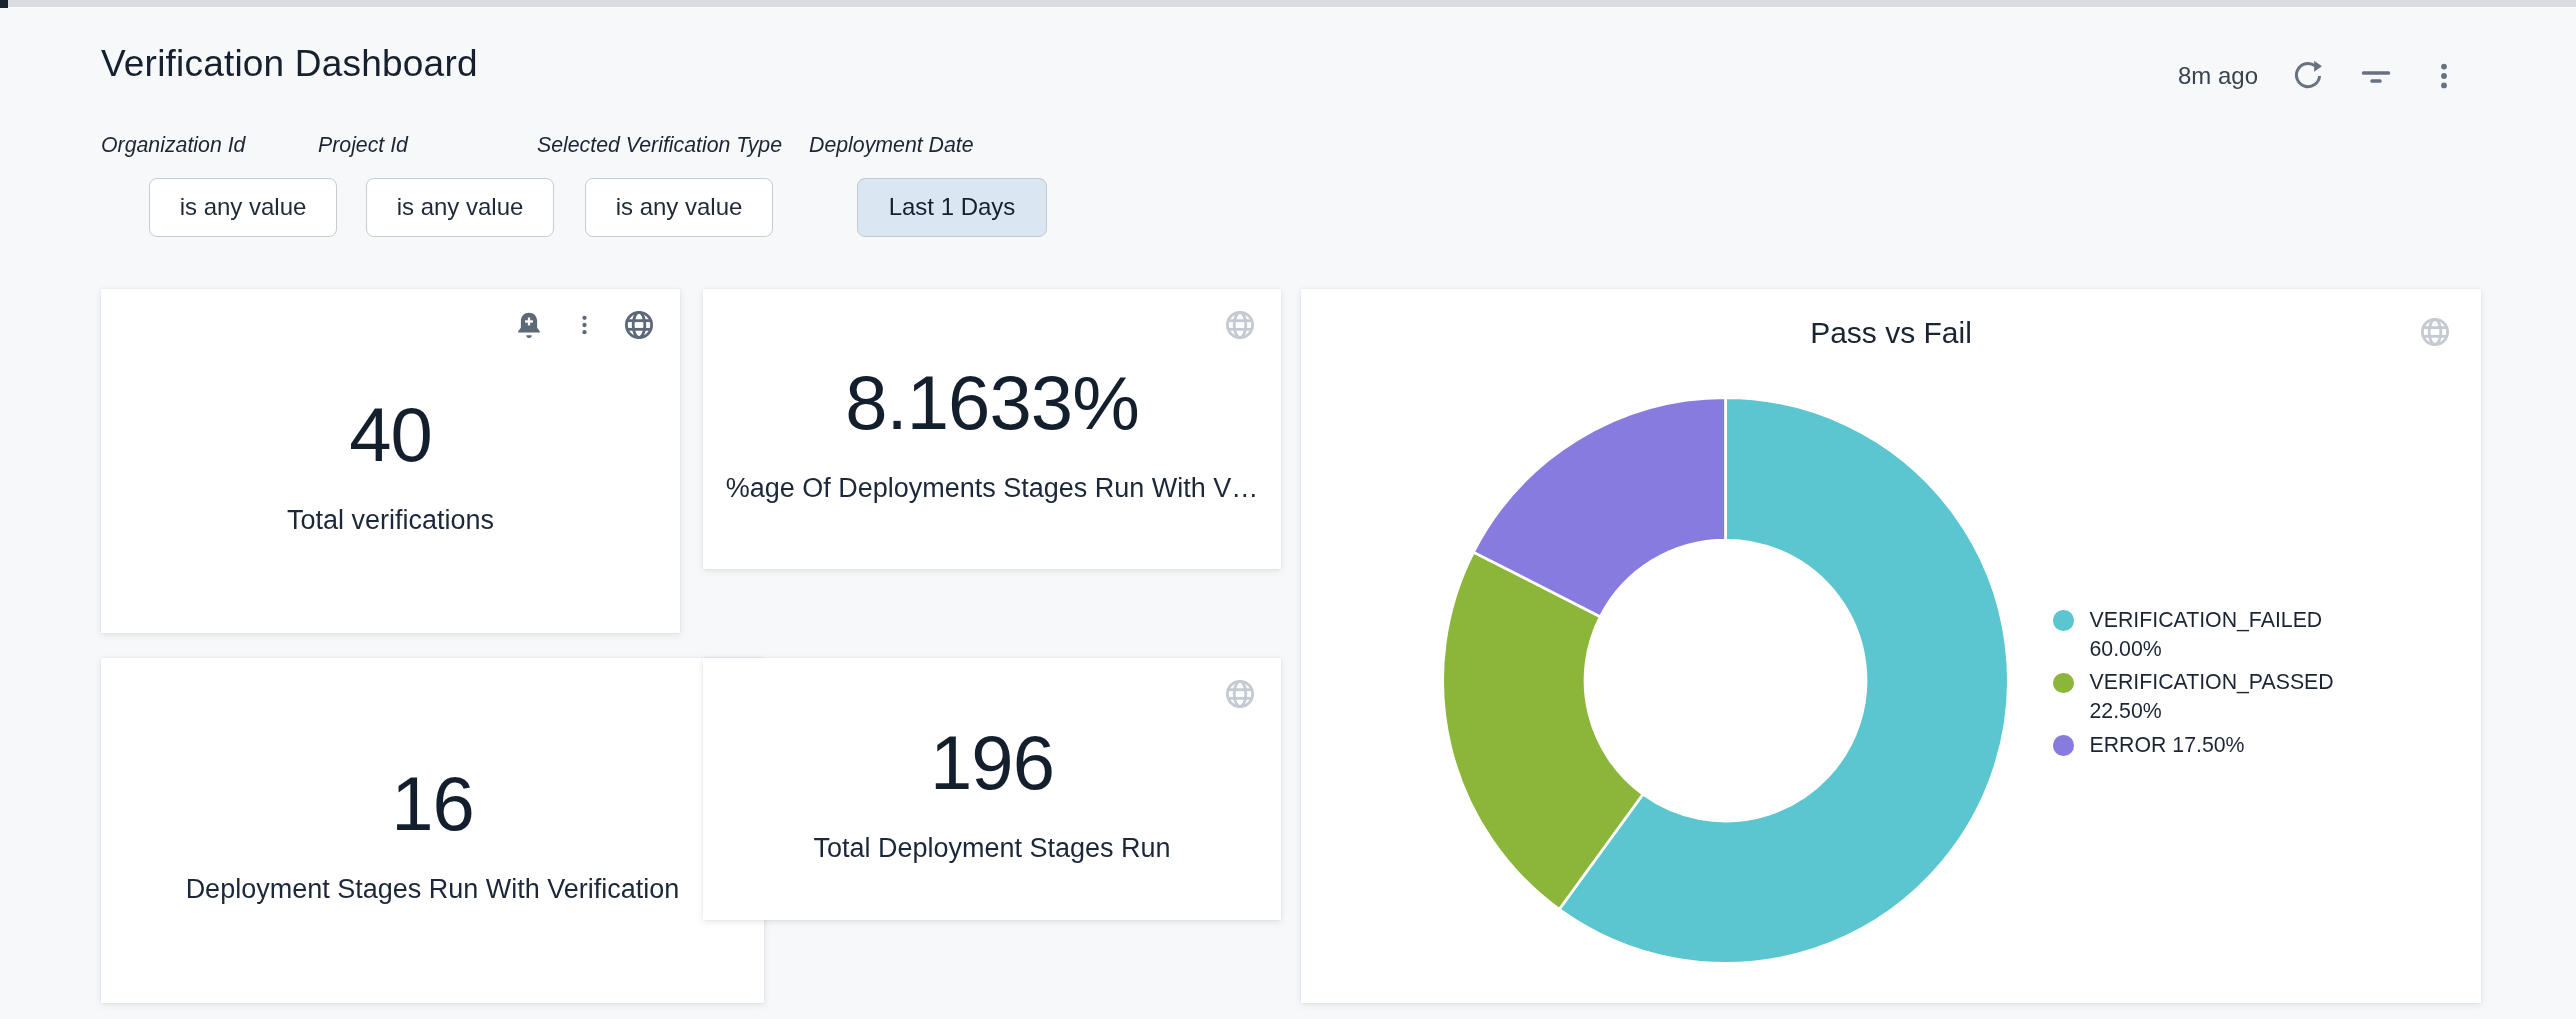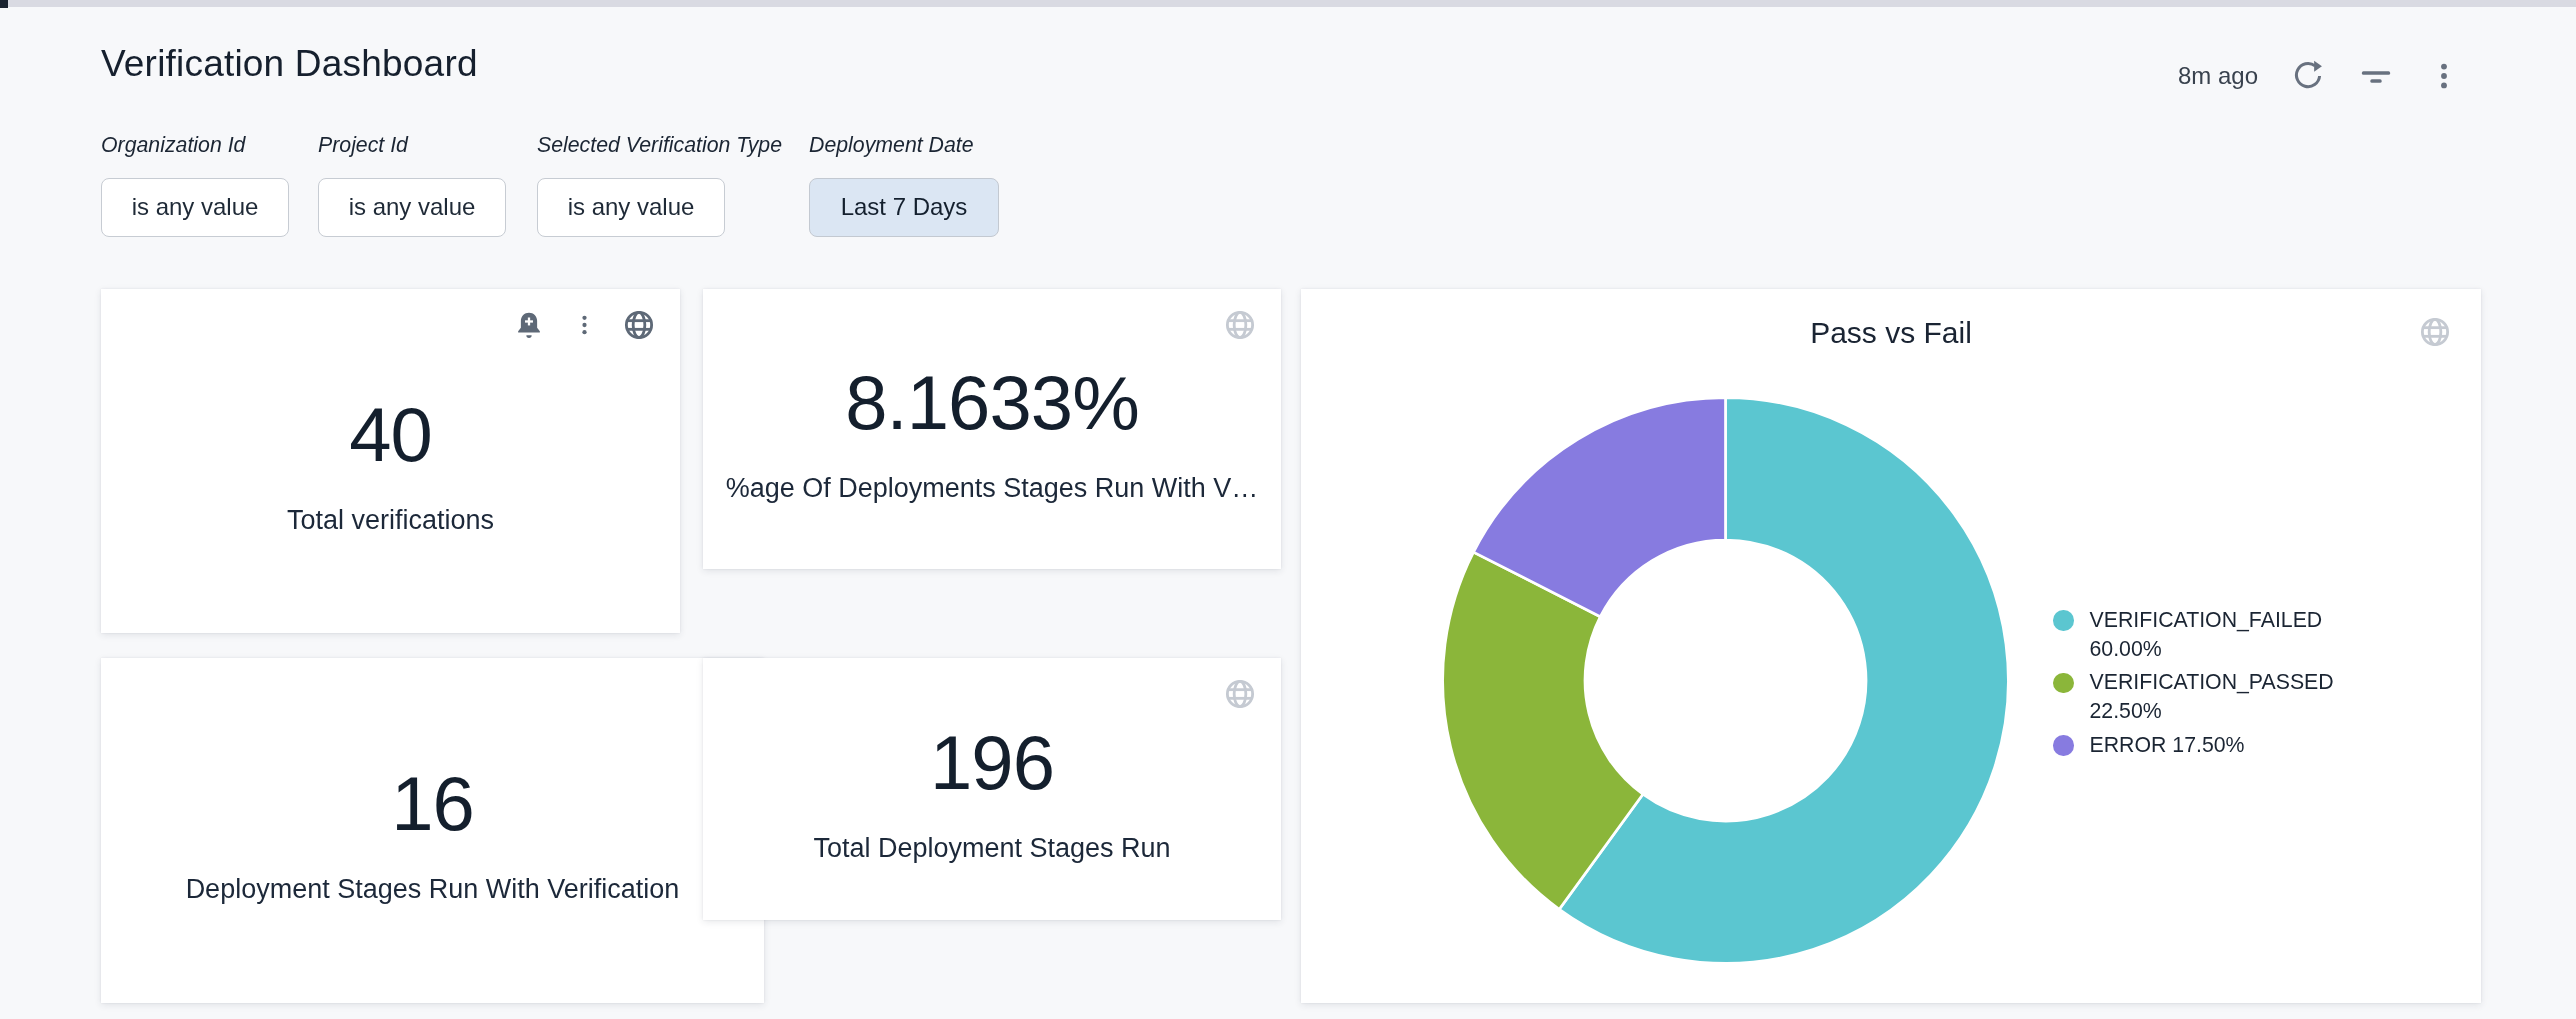--- a/index.html
+++ b/index.html
@@ -27,21 +27,21 @@
   .hicon { width:36px; height:36px; display:flex; align-items:center; justify-content:center; cursor:pointer; }
 
   
   .filter-group { position:absolute; top:133px; }
   .filter-label { font-size:21.3px; font-weight:500; color:#1b2533; white-space:nowrap;font-style:italic; }
   .filter-box {
     margin-top:19.6px; height:59px; border-radius:8px;
     border:1.8px solid #c7ccd3; background:#ffffff;
     display:flex; align-items:center; justify-content:center;
     font-size:24px; color:#1f2a37; font-family:"Liberation Sans",sans-serif;
-    cursor:pointer; white-space:nowrap;
+    cursor:pointer; white-space:nowrap;margin-left:48px;
   }
   .filter-box.active { background:#dbe6f3; border-color:#c3c9d1; color:#14202e; }
 
   
   .card {
     position:absolute; background:#ffffff; border-radius:0;
     box-shadow:0 1.8px 7.1px rgba(25,35,55,0.10), 0 0 1.8px rgba(25,35,55,0.08);
   }
   .tile-body {
     position:absolute; inset:0; display:flex; flex-direction:column;
@@ -103,21 +103,21 @@
 <div class="filter-group" style="left:318px">
   <div class="filter-label">Project Id</div>
   <button class="filter-box" style="width:188px">is any value</button>
 </div>
 <div class="filter-group" style="left:537px">
   <div class="filter-label">Selected Verification Type</div>
   <button class="filter-box" style="width:188px">is any value</button>
 </div>
 <div class="filter-group" style="left:809px">
   <div class="filter-label">Deployment Date</div>
-  <button class="filter-box active" style="width:190px">Last 7 Days</button>
+  <button class="filter-box active" style="width:190px">Last 1 Days</button>
 </div>
 
 <div class="card" style="left:101px; top:289px; width:579px; height:344px;padding-left:44px;">
   <div class="tile-toolbar">
     <span class="ticon">
       <svg width="30" height="30" viewBox="0 0 34 34">
         <path d="M17 3c-5.2 0-9.2 4-9.2 9.2v8l-3.1 4v1.4h24.6v-1.4l-3.1-4v-8C26.2 7 22.2 3 17 3z" fill="#5e6977"></path>
         <path d="M14 28.6h6a3 3 0 0 1-6 0z" fill="#5e6977"></path>
         <line x1="17" y1="8.5" x2="17" y2="17.5" stroke="#ffffff" stroke-width="2.6"></line>
         <line x1="12.5" y1="13" x2="21.5" y2="13" stroke="#ffffff" stroke-width="2.6"></line>

